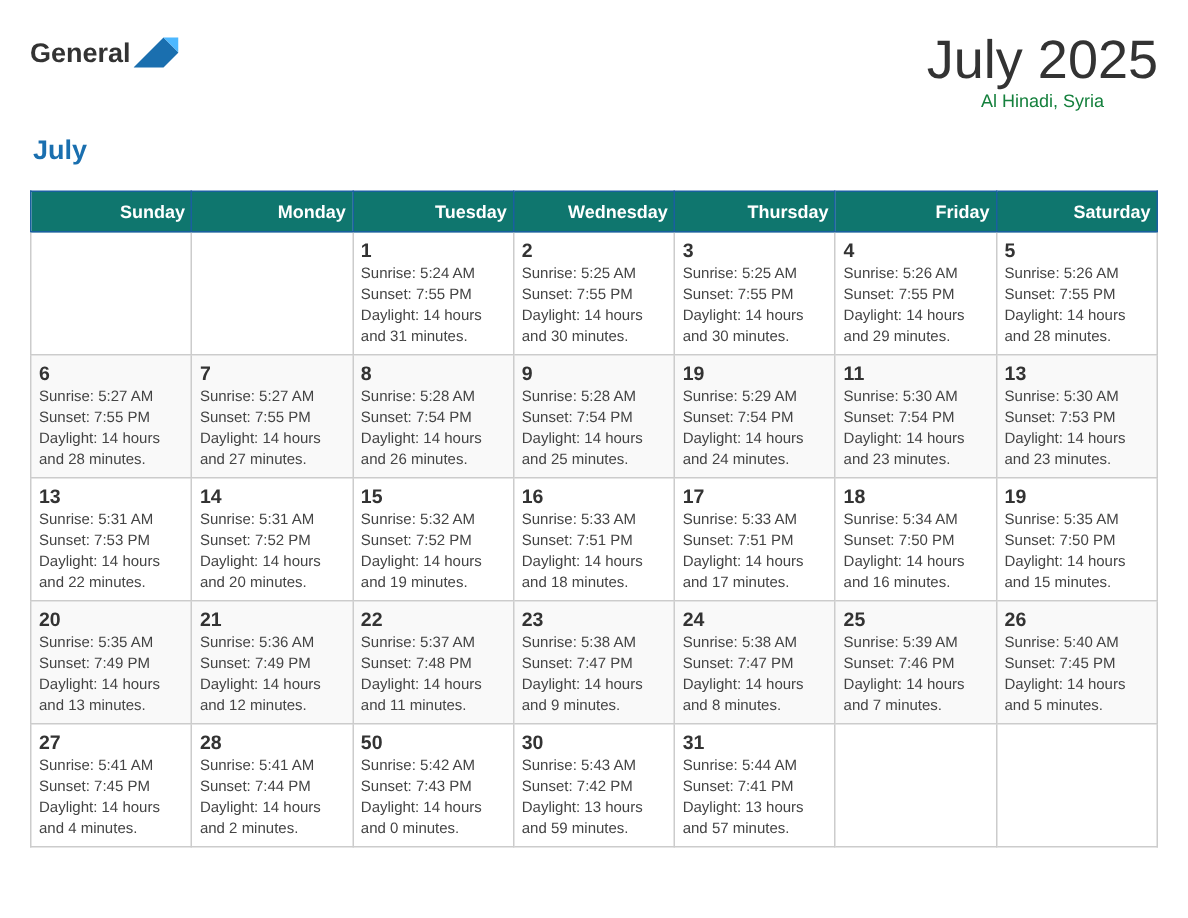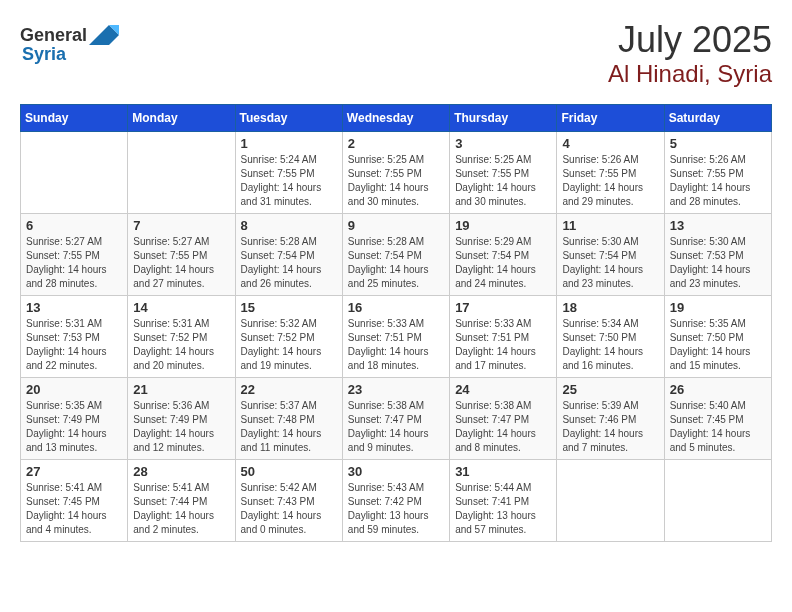--- a/index.html
+++ b/index.html
@@ -38,35 +38,36 @@
     .title-block {
       text-align: right;
     }
     .month-title {
       font-size: 36px;
       font-weight: normal;
       color: #333;
       line-height: 1.1;
     }
     .location-title {
-      font-size: 24px;
-      color: #7f1d1d;
+      font-size: 12px;
+      color: #15803d;
+      text-align: center;
     }
     table {
       width: 100%;
       border-collapse: collapse;
       table-layout: fixed;
     }
     thead th {
-      background-color: #1d4ed8;
+      background-color: #0f766e;
       color: #fff;
       font-size: 12px;
       font-weight: bold;
       padding: 6px 4px;
-      text-align: left;
+      text-align: right;
       border: 1px solid #1a5fa0;
     }
     td {
       border: 1px solid #ccc;
       vertical-align: top;
       padding: 4px 5px;
       font-size: 10.5px;
       color: #333;
       height: 80px;
     }
@@ -89,29 +90,29 @@
     }
     tr:nth-child(odd) td {
       background-color: #ffffff;
     }
   </style>
 </head>
 <body>
 
 <div class="header">
   <div class="logo">
-    <div style="display:flex; flex-direction:column; align-items:flex-start;">
+    <div style="display:flex; flex-direction:column; align-items:flex-start;gap:46px;">
       <div style="display:flex; align-items:center;">
         <span class="logo-text-general">General</span>
         <svg class="logo-icon" viewBox="0 0 30 30" xmlns="http://www.w3.org/2000/svg">
           <polygon points="0,25 20,5 30,15 20,25" fill="#1a6faf"></polygon>
           <polygon points="20,5 30,5 30,15" fill="#4db8ff"></polygon>
         </svg>
       </div>
-      <span class="logo-text-blue" style="margin-top:-6px; margin-left:2px;">Syria</span>
+      <span class="logo-text-blue" style="margin-top:-6px; margin-left:2px;">July</span>
     </div>
   </div>
   <div class="title-block">
     <div class="month-title">July 2025</div>
     <div class="location-title">Al Hinadi, Syria</div>
   </div>
 </div>
 
 <table>
   <thead>

